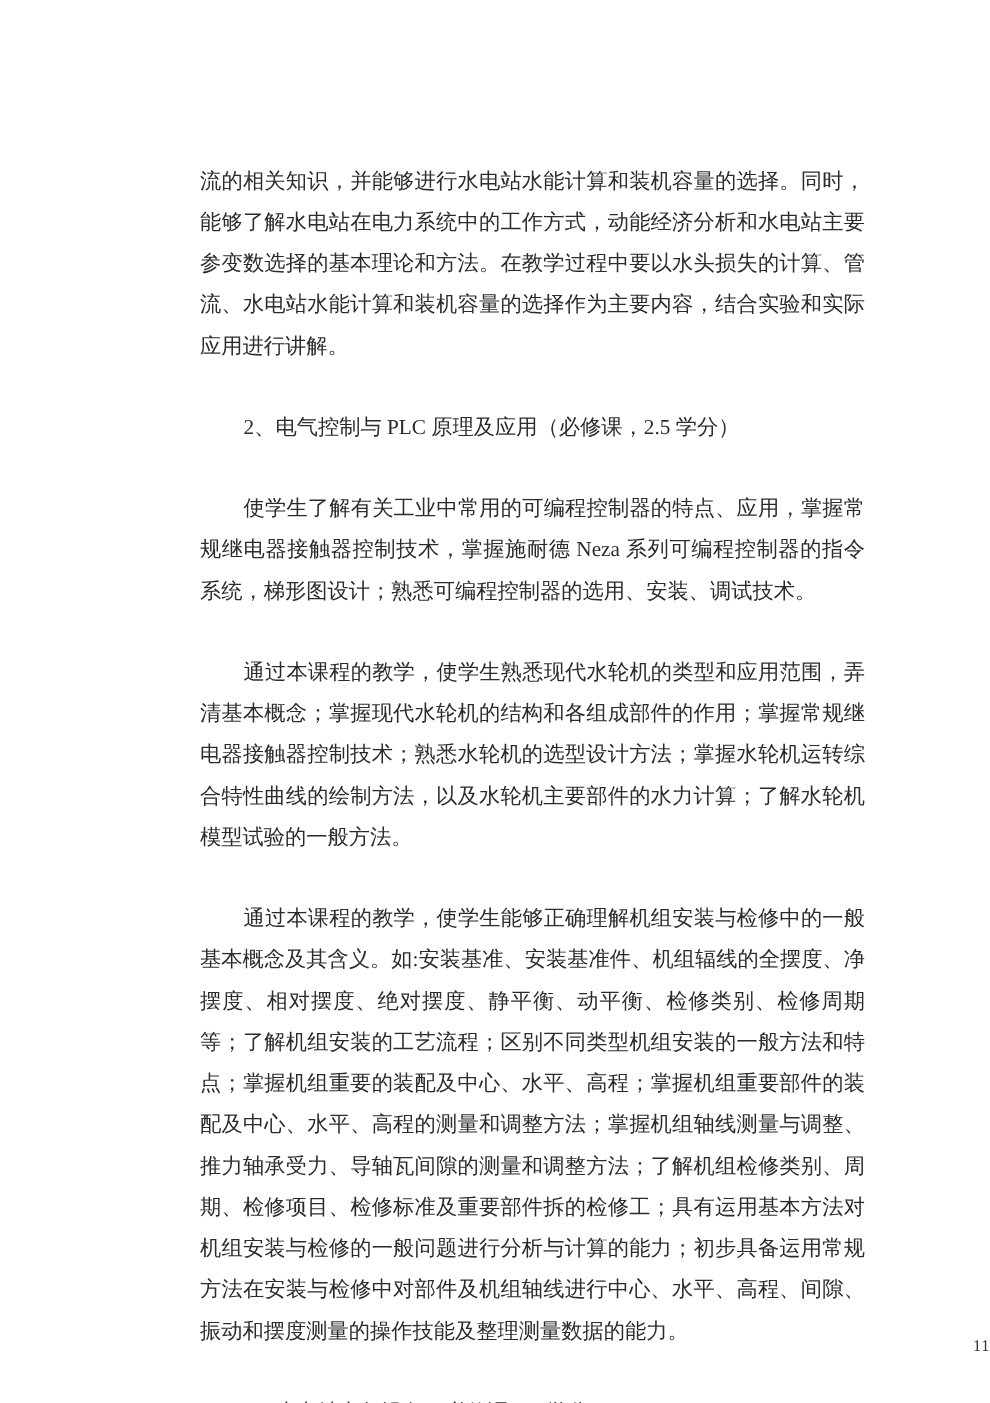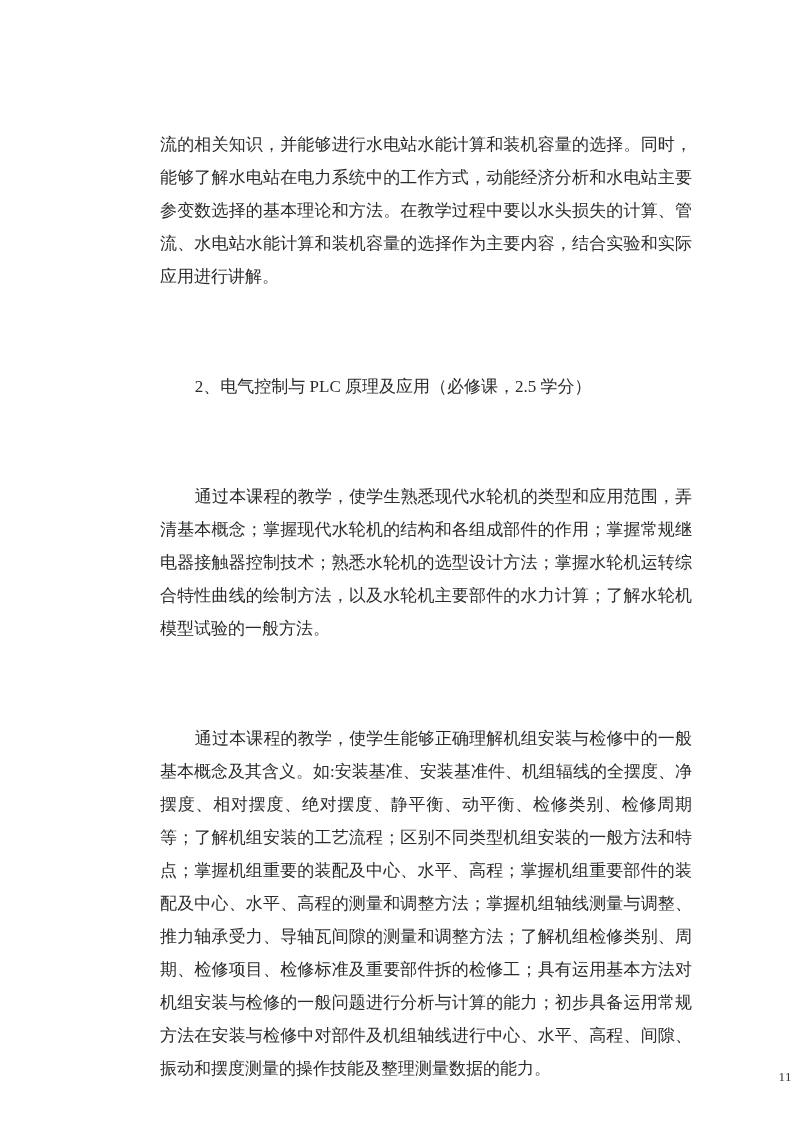--- a/index.html
+++ b/index.html
@@ -27,39 +27,39 @@
       font-size: 17px;
       line-height: 33px;
     }
     .para {
       text-align: justify;
       text-align-last: left;
       word-break: break-all;
     }
     .para.indent {
       text-indent: 2.05em;
-      margin-top: 45px;
     }
     .page-footer {
       position: absolute;
       left: 0;
       top: 1036px;
       width: 100%;
       text-align: right;
       color: #333333;
       font-size: 13px;
       line-height: 18px;
       letter-spacing: 0.5px;
     }
   </style>
 </head>
 <body>
 
 <div class="page">
   <div class="content">
     <div class="para">流的相关知识，并能够进行水电站水能计算和装机容量的选择。同时，能够了解水电站在电力系统中的工作方式，动能经济分析和水电站主要参变数选择的基本理论和方法。在教学过程中要以水头损失的计算、管流、水电站水能计算和装机容量的选择作为主要内容，结合实验和实际应用进行讲解。</div>
     <div class="para indent">2、电气控制与 PLC 原理及应用（必修课，2.5 学分）</div>
+    <div class="para indent">使学生了解有关工业中常用的可编程控制器的特点、应用，掌握常规继电器接触器控制技术，掌握施耐德 Neza 系列可编程控制器的指令系统，梯形图设计；熟悉可编程控制器的选用、安装、调试技术。</div>
     <div class="para indent">通过本课程的教学，使学生熟悉现代水轮机的类型和应用范围，弄清基本概念；掌握现代水轮机的结构和各组成部件的作用；掌握常规继电器接触器控制技术；熟悉水轮机的选型设计方法；掌握水轮机运转综合特性曲线的绘制方法，以及水轮机主要部件的水力计算；了解水轮机模型试验的一般方法。</div>
     <div class="para indent">通过本课程的教学，使学生能够正确理解机组安装与检修中的一般基本概念及其含义。如:安装基准、安装基准件、机组辐线的全摆度、净摆度、相对摆度、绝对摆度、静平衡、动平衡、检修类别、检修周期等；了解机组安装的工艺流程；区别不同类型机组安装的一般方法和特点；掌握机组重要的装配及中心、水平、高程；掌握机组重要部件的装配及中心、水平、高程的测量和调整方法；掌握机组轴线测量与调整、推力轴承受力、导轴瓦间隙的测量和调整方法；了解机组检修类别、周期、检修项目、检修标准及重要部件拆的检修工；具有运用基本方法对机组安装与检修的一般问题进行分析与计算的能力；初步具备运用常规方法在安装与检修中对部件及机组轴线进行中心、水平、高程、间隙、振动和摆度测量的操作技能及整理测量数据的能力。</div>
     <div class="para indent">6、水电站电气设备（必修课，4 学分）</div>
   </div>
   <div class="page-footer">11</div>
 </div>
 
 </body></html>

